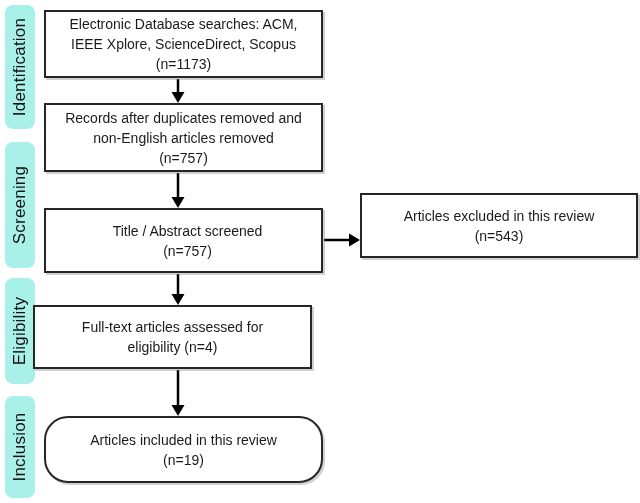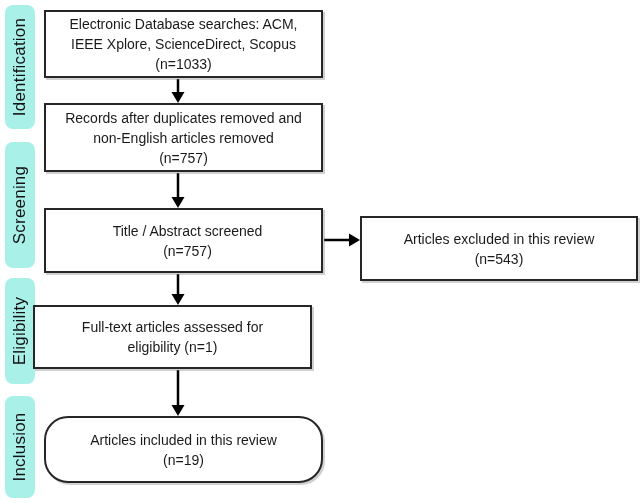--- a/index.html
+++ b/index.html
@@ -58,21 +58,21 @@
   }
 
   #stage-identification { top: 5px;   height: 124px; }
   #stage-screening      { top: 142px; height: 126px; }
   #stage-eligibility    { top: 278px; height: 106px; }
   #stage-inclusion      { top: 396px; height: 102px; }
 
   #box-search   { left: 44px;  top: 10px;  width: 279px; height: 68px; }
   #box-dedup    { left: 44px;  top: 103px; width: 279px; height: 69px; }
   #box-screened { left: 44px;  top: 208px; width: 279px; height: 65px; padding-left: 14px; }
-  #box-excluded { left: 360px; top: 216px; width: 278px; height: 65px; }
+  #box-excluded { left: 360px; top: 193px; width: 278px; height: 65px; }
   #box-fulltext { left: 33px;  top: 305px; width: 279px; height: 64px; }
   #box-included { left: 44px;  top: 416px; width: 279px; height: 67px; border-radius: 24px; }
 </style>
 </head>
 <body>
 
 <div class="canvas">
 
   <svg class="arrow-layer" viewBox="0 0 640 503" xmlns="http://www.w3.org/2000/svg">
     <g>
@@ -106,42 +106,42 @@
   <div class="stage" id="stage-eligibility">
     <span>Eligibility</span>
   </div>
   <div class="stage" id="stage-inclusion">
     <span>Inclusion</span>
   </div>
 
   <div class="fbox" id="box-search">
     <div class="line">Electronic Database searches: ACM,</div>
     <div class="line">IEEE Xplore, ScienceDirect, Scopus</div>
-    <div class="line">(n=1033)</div>
+    <div class="line">(n=1173)</div>
   </div>
 
   <div class="fbox" id="box-dedup">
     <div class="line">Records after duplicates removed and</div>
     <div class="line">non-English articles removed</div>
     <div class="line">(n=757)</div>
   </div>
 
   <div class="fbox" id="box-screened">
     <div class="line">Title / Abstract screened</div>
     <div class="line">(n=757)</div>
   </div>
 
   <div class="fbox" id="box-excluded">
     <div class="line">Articles excluded in this review</div>
     <div class="line">(n=543)</div>
   </div>
 
   <div class="fbox" id="box-fulltext">
     <div class="line">Full-text articles assessed for</div>
-    <div class="line">eligibility (n=1)</div>
+    <div class="line">eligibility (n=4)</div>
   </div>
 
   <div class="fbox" id="box-included">
     <div class="line">Articles included in this review</div>
     <div class="line">(n=19)</div>
   </div>
 
 </div>
 
 </body></html>

